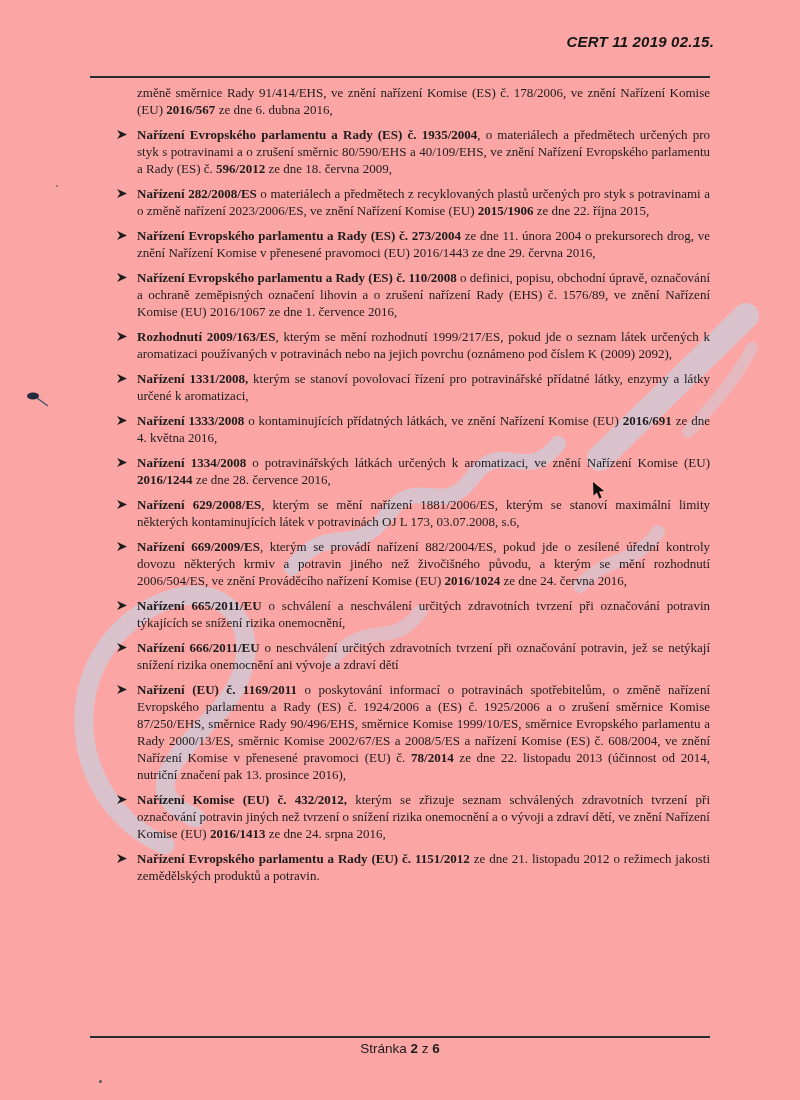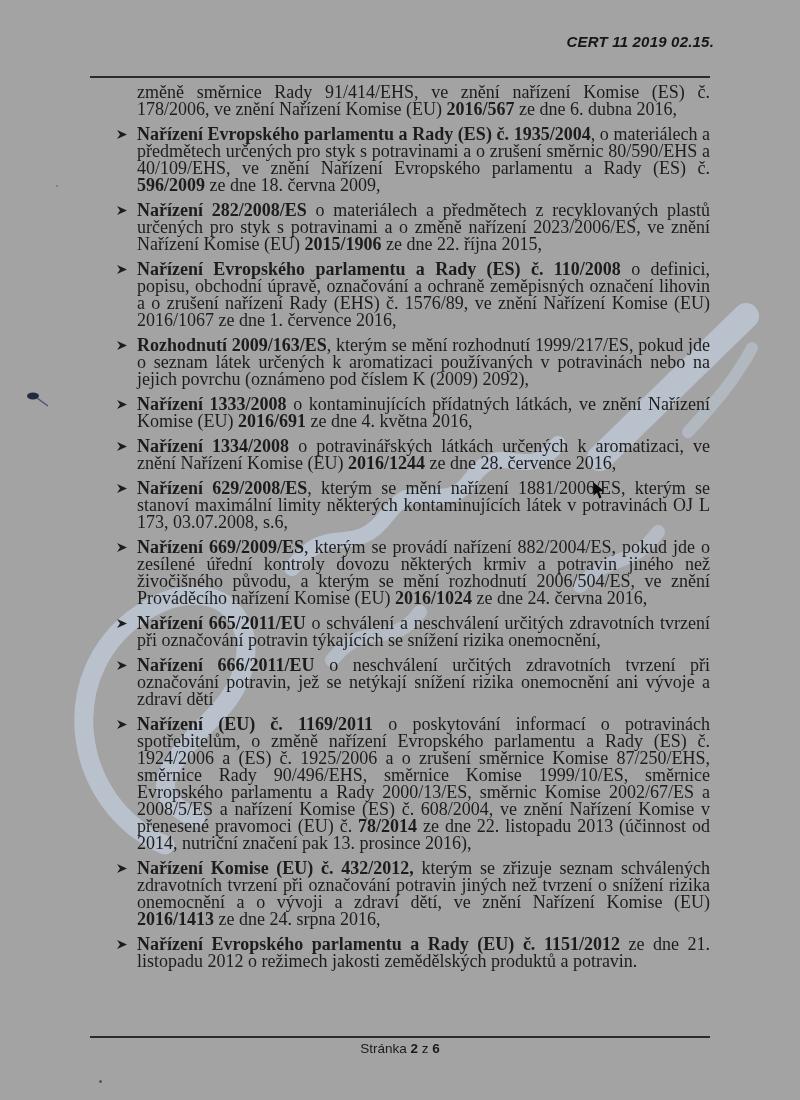--- a/index.html
+++ b/index.html
@@ -1,32 +1,32 @@
 <!DOCTYPE html>
 <html><head>
 <meta charset="utf-8">
 <style>
   html,body{margin:0;padding:0;}
   body{background:#e8e8e8;font-family:"Liberation Serif",serif;}
   .page{
-    position:relative;width:800px;height:1100px;background:#a3a3a3;
+    position:relative;width:800px;height:1100px;background:#fca5a5;
     overflow:hidden;box-shadow:0 0 6px rgba(0,0,0,.25);
   }
   .doc-code{
     position:absolute;top:33px;right:86px;
     font-family:"Liberation Sans",sans-serif;
     font-weight:bold;font-style:italic;font-size:15px;color:#161616;
     letter-spacing:.2px;
   }
   .rule{position:absolute;left:90px;right:90px;height:0;border-top:2px solid #2b2b2b;}
   .rule-top{top:76px;}
   .rule-bottom{top:1036px;border-top-width:2px;}
   .body-area{
     position:absolute;top:84px;left:90px;right:90px;height:928px;
-    overflow:hidden;color:#1c1c1c;font-size:18px;line-height:17px;
+    overflow:hidden;color:#1c1c1c;font-size:13px;line-height:17px;
     text-align:justify;
   }
   .intro{margin:0 0 8px 0;padding-left:47px;}
   .item{position:relative;padding-left:47px;margin:0 0 8px 0;}
   .item p,.intro p{margin:0;}
   .bullet{
     position:absolute;left:27px;top:4px;width:10px;height:9px;
     background:#1d1d1d;
     clip-path:polygon(0 0,100% 50%,0 100%,30% 50%);
   }
@@ -61,33 +61,41 @@
   <div class="doc-code">CERT 11 2019 02.15.</div>
   <div class="rule rule-top"></div>
 
   <div class="body-area">
     <div class="intro">
       <p><span>změně směrnice Rady 91/414/EHS, ve znění nařízení Komise (ES) č. 178/2006, ve znění Nařízení Komise (EU) </span><span class="b">2016/567</span><span> ze dne 6. dubna 2016,</span></p>
     </div>
     <div id="reg-list">
         <div class="item">
           <span class="bullet"></span>
-          <p><span class="b">Nařízení Evropského parlamentu a Rady (ES) č. 1935/2004</span><span>, o materiálech a předmětech určených pro styk s potravinami a o zrušení směrnic 80/590/EHS a 40/109/EHS, ve znění Nařízení Evropského parlamentu a Rady (ES) č. </span><span class="b">596/2009</span><span> ze dne 18. června 2009,</span></p>
+          <p><span class="b">Nařízení Evropského parlamentu a Rady (ES) č. 1935/2004</span><span>, o materiálech a předmětech určených pro styk s potravinami a o zrušení směrnic 80/590/EHS a 40/109/EHS, ve znění Nařízení Evropského parlamentu a Rady (ES) č. </span><span class="b">596/2012</span><span> ze dne 18. června 2009,</span></p>
         </div>
         <div class="item">
           <span class="bullet"></span>
           <p><span class="b">Nařízení 282/2008/ES</span><span> o materiálech a předmětech z recyklovaných plastů určených pro styk s potravinami a o změně nařízení 2023/2006/ES, ve znění Nařízení Komise (EU) </span><span class="b">2015/1906</span><span> ze dne 22. října 2015,</span></p>
+        </div>
+        <div class="item">
+          <span class="bullet"></span>
+          <p><span class="b">Nařízení Evropského parlamentu a Rady (ES) č. 273/2004</span><span> ze dne 11. února 2004 o prekursorech drog, ve znění Nařízení Komise v přenesené pravomoci (EU) 2016/1443 ze dne 29. června 2016,</span></p>
         </div>
         <div class="item">
           <span class="bullet"></span>
           <p><span class="b">Nařízení Evropského parlamentu a Rady (ES) č. 110/2008</span><span> o definici, popisu, obchodní úpravě, označování a ochraně zeměpisných označení lihovin a o zrušení nařízení Rady (EHS) č. 1576/89, ve znění Nařízení Komise (EU) 2016/1067 ze dne 1. července 2016,</span></p>
         </div>
         <div class="item">
           <span class="bullet"></span>
           <p><span class="b">Rozhodnutí 2009/163/ES</span><span>, kterým se mění rozhodnutí 1999/217/ES, pokud jde o seznam látek určených k aromatizaci používaných v potravinách nebo na jejich povrchu (oznámeno pod číslem K (2009) 2092),</span></p>
+        </div>
+        <div class="item">
+          <span class="bullet"></span>
+          <p><span class="b">Nařízení 1331/2008,</span><span> kterým se stanoví povolovací řízení pro potravinářské přídatné látky, enzymy a látky určené k aromatizaci,</span></p>
         </div>
         <div class="item">
           <span class="bullet"></span>
           <p><span class="b">Nařízení 1333/2008</span><span> o kontaminujících přídatných látkách, ve znění Nařízení Komise (EU) </span><span class="b">2016/691</span><span> ze dne 4. května 2016,</span></p>
         </div>
         <div class="item">
           <span class="bullet"></span>
           <p><span class="b">Nařízení 1334/2008</span><span> o potravinářských látkách určených k aromatizaci, ve znění Nařízení Komise (EU) </span><span class="b">2016/1244</span><span> ze dne 28. července 2016,</span></p>
         </div>
         <div class="item">

